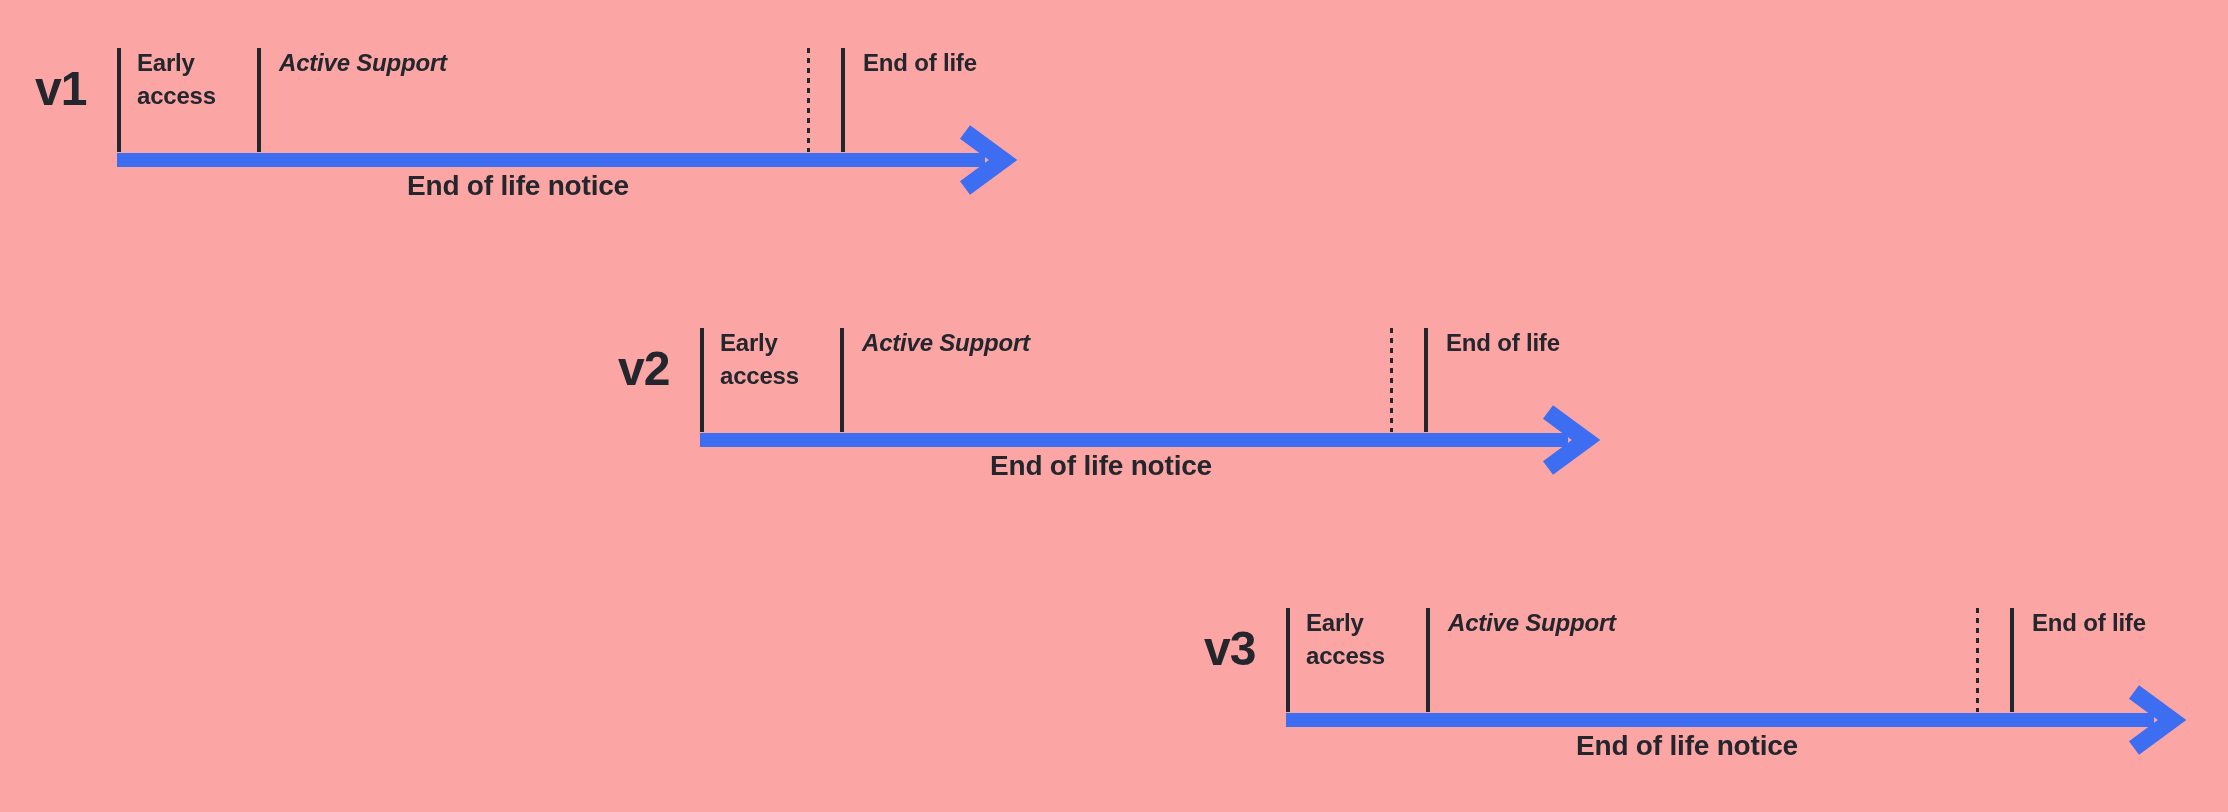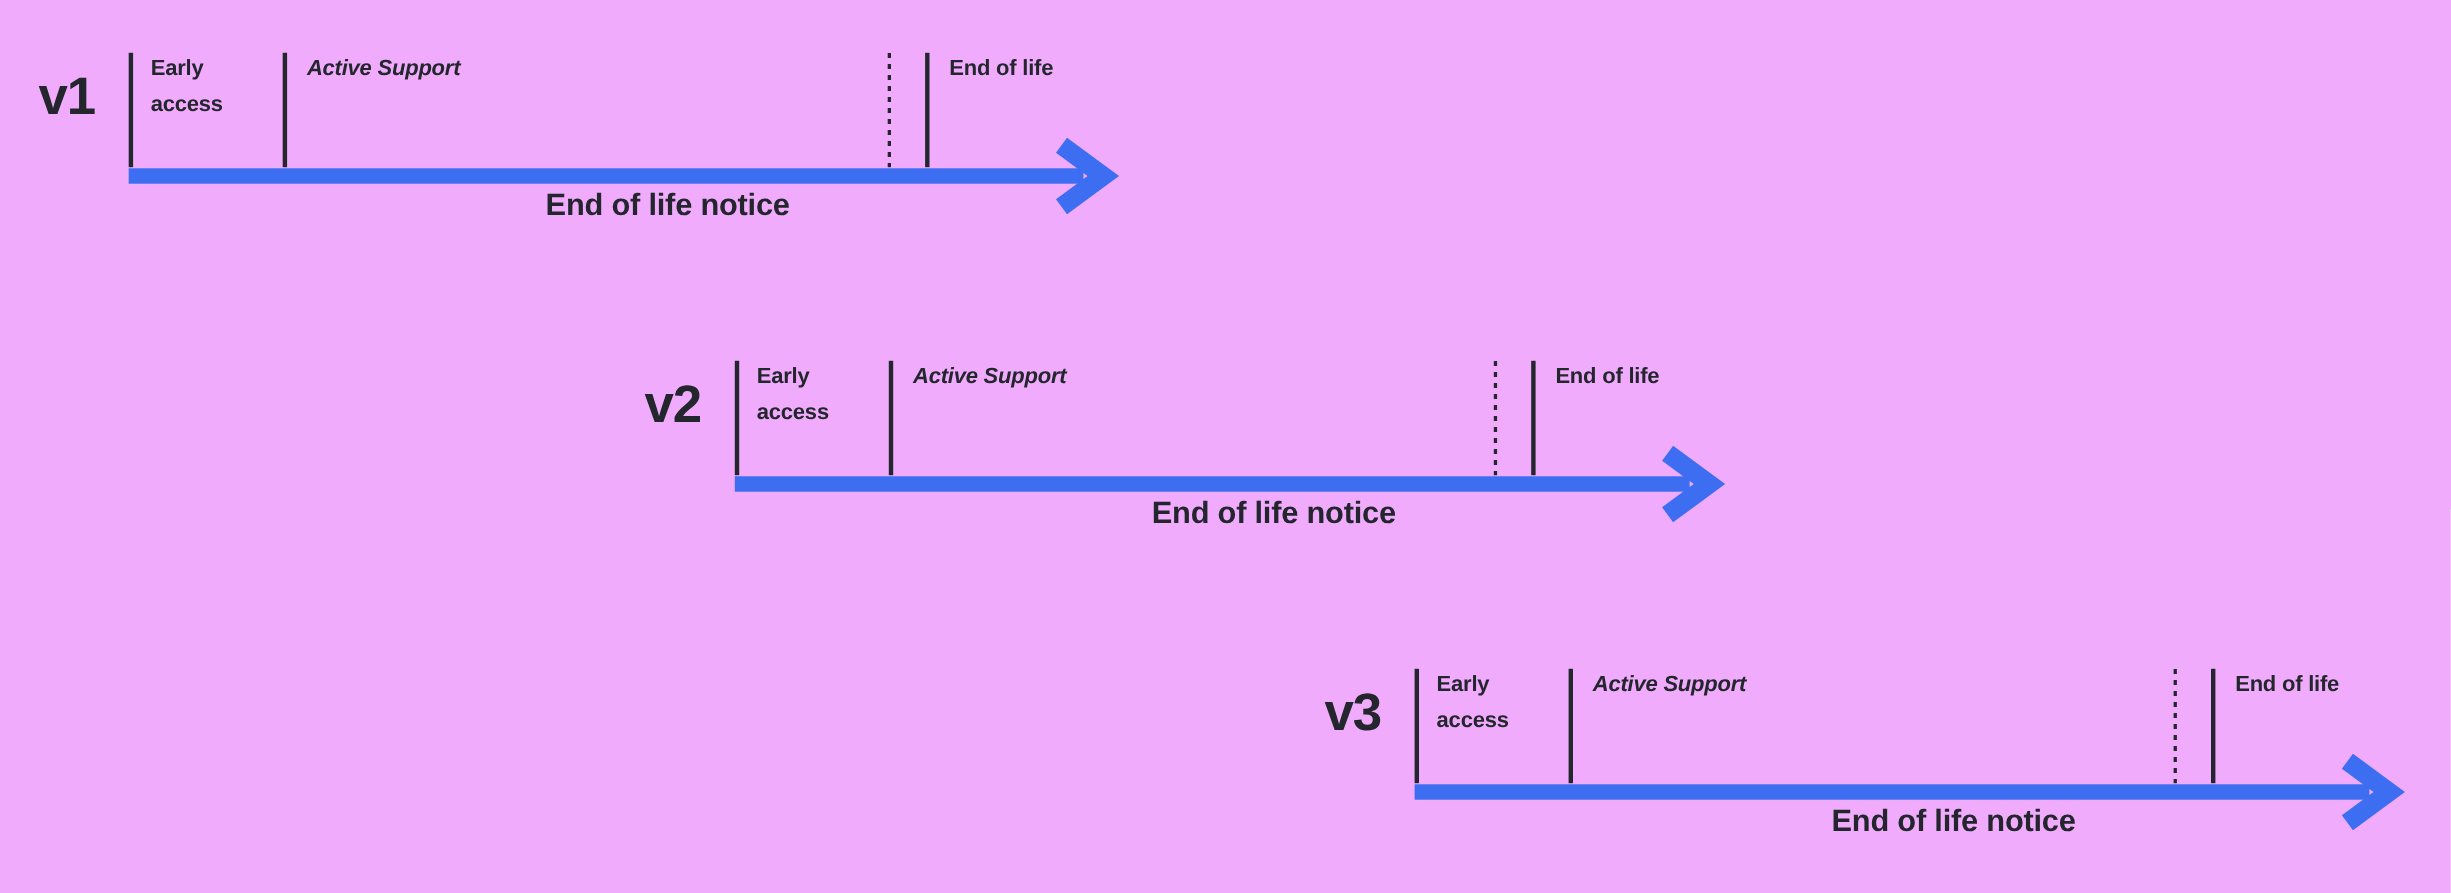--- a/index.html
+++ b/index.html
@@ -3,31 +3,31 @@
 <meta charset="utf-8">
 <style>
   :root{
     --accent:#3D6DF0;
     --ink:#23262C;
   }
   html,body{margin:0;padding:0;background:#ffffff;}
   .canvas{
     position:relative;
     width:2228px;height:812px;
-    background:#f0abfc;
+    background:#fca5a5;
     overflow:hidden;
     font-family:"Liberation Sans",sans-serif;
     color:var(--ink);
   }
   .timeline-row{
     position:absolute;
     width:960px;height:190px;
   }
   .row-1{left:117px;top:48px;}
-  .row-2{left:668px;top:328px;}
+  .row-2{left:700px;top:328px;}
   .row-3{left:1286px;top:608px;}
 
   .version{
     position:absolute;
     left:-82px;top:17px;
     font-size:48px;line-height:48px;
     font-weight:700;
     letter-spacing:-1px;
     white-space:nowrap;
   }
@@ -39,41 +39,41 @@
   .t-start{left:0;}
   .t-ea-end{left:140px;}
   .t-eol{left:724px;}
   .tick-dashed{
     position:absolute;top:0;left:690px;
     width:3px;height:104px;
     background:repeating-linear-gradient(to bottom,var(--ink) 0 5px,transparent 5px 10px);
   }
   .phase-label{
     position:absolute;top:-2px;
-    font-size:20px;line-height:33px;
+    font-size:24px;line-height:33px;
     font-weight:700;
     letter-spacing:-0.2px;
   }
   .lbl-ea{left:20px;width:112px;}
   .lbl-as{left:162px;white-space:nowrap;font-style:italic;}
   .lbl-eol{left:746px;white-space:nowrap;}
   .bar{
     position:absolute;left:0;top:105px;
     width:868px;height:14px;
     background:var(--accent);
   }
   .arrowhead{
     position:absolute;left:838px;top:67px;
     width:80px;height:90px;
   }
   .arrowhead svg{display:block;}
   .notice{
     position:absolute;left:290px;top:121px;
     width:400px;
-    text-align:center;
+    text-align:left;
     font-size:28px;line-height:33px;
     font-weight:700;
     letter-spacing:-0.2px;
     white-space:nowrap;
   }
 </style>
 </head>
 <body>
 
 <div class="canvas">

